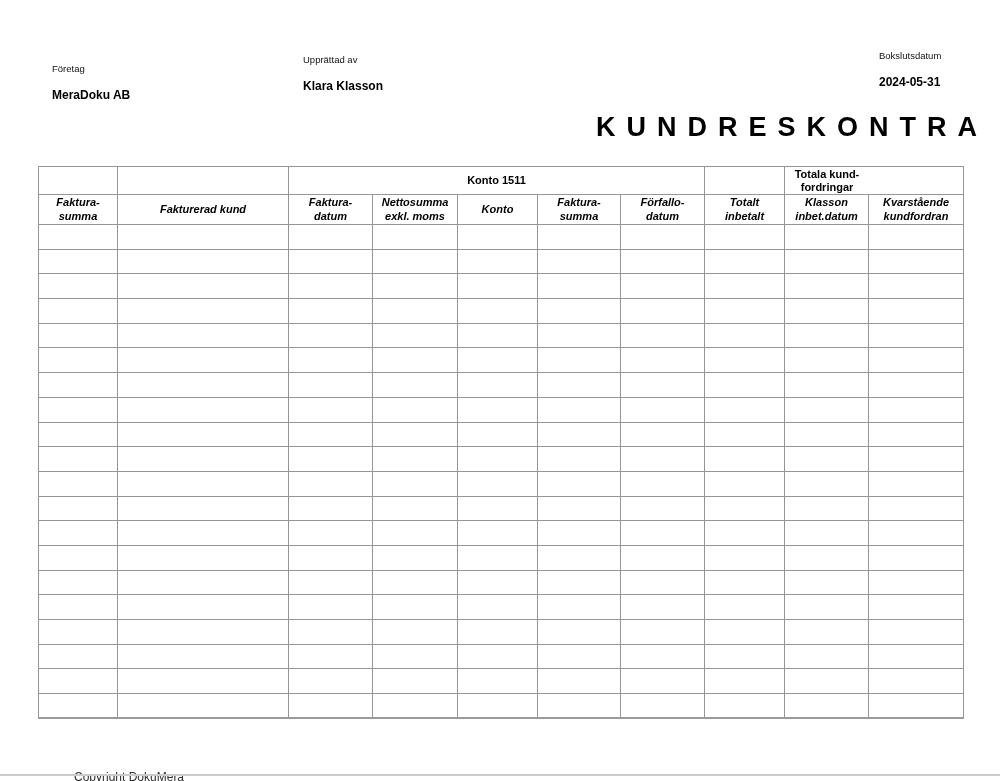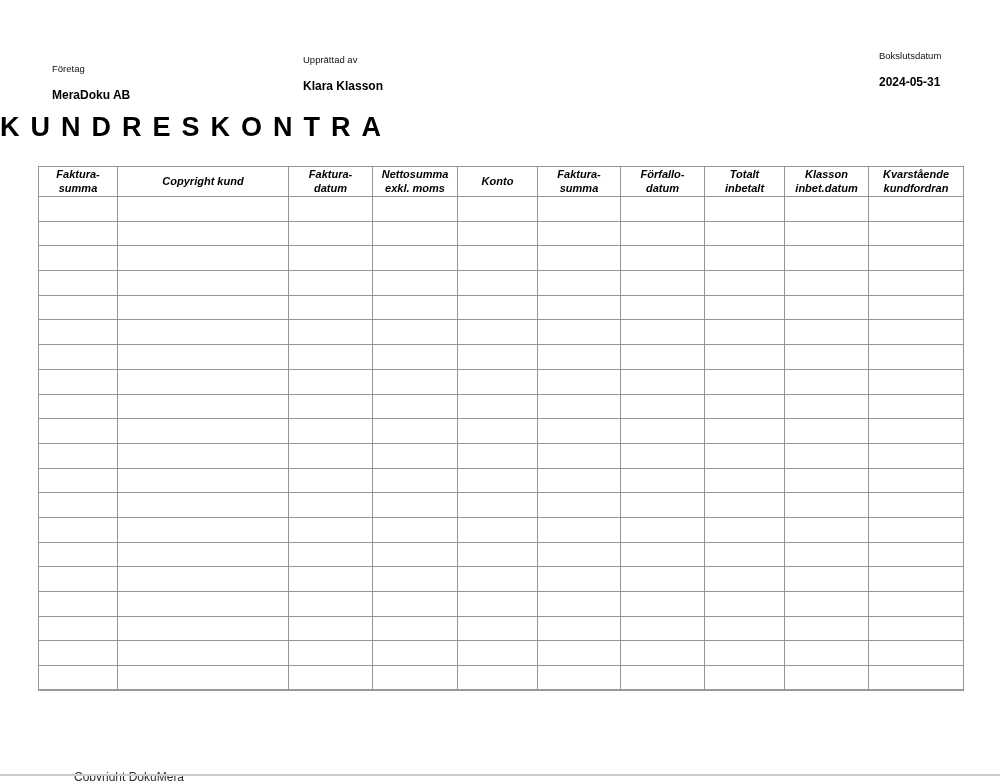--- a/index.html
+++ b/index.html
@@ -9,21 +9,21 @@
   }
   .abs{position:absolute;}
   
   .field-label{font-size:9.5px;line-height:11px;color:#111;}
   .field-value{font-size:12px;line-height:13px;font-weight:bold;margin-top:15px;white-space:nowrap;}
   #field-company{left:52px;top:63px;}
   #field-prepared{left:303px;top:54px;}
   #field-closing{left:879px;top:50px;}
   
   #title{
-    left:0;top:112px;width:988px;text-align:left;
+    left:0;top:112px;width:988px;text-align:right;
     font-size:27px;font-weight:bold;letter-spacing:11px;white-space:nowrap;
   }
   
   #ledger{
     left:38px;top:166px;border-collapse:collapse;table-layout:fixed;width:925px;
     border:1px solid #6f6f6f;border-bottom:2px solid #9a9a9a;
   }
   #ledger td{
     border:1px solid #969696;padding:0;margin:0;overflow:hidden;
     vertical-align:middle;text-align:center;
@@ -68,27 +68,39 @@
       <col style="width:84px">
     <col style="width:85px">
       <col style="width:80px">
       <col style="width:83px">
     <col style="width:84px">
       <col style="width:80px">
       <col style="width:84px">
     <col style="width:95px">
   </colgroup>
   <tbody>
+    <tr class="group-row">
+      <td></td>
+      <td></td>
+      <td colspan="5">Konto 1511</td>
+      <td></td>
+      <td colspan="2" class="dark-left totala-cell">
+        <div class="totala-inner">
+          <span class="hl">Totala kund-</span>
+          <span class="hl">fordringar</span>
+        </div>
+      </td>
+    </tr>
     <tr class="head-row">
       <td>
         <span class="hl">Faktura-</span>
         <span class="hl">summa</span>
       </td>
       <td>
-        <span class="hl">Copyright kund</span>
+        <span class="hl">Fakturerad kund</span>
         <span class="hl"></span>
       </td>
       <td>
         <span class="hl">Faktura-</span>
         <span class="hl">datum</span>
       </td>
       <td>
         <span class="hl">Nettosumma</span>
         <span class="hl">exkl. moms</span>
       </td>

